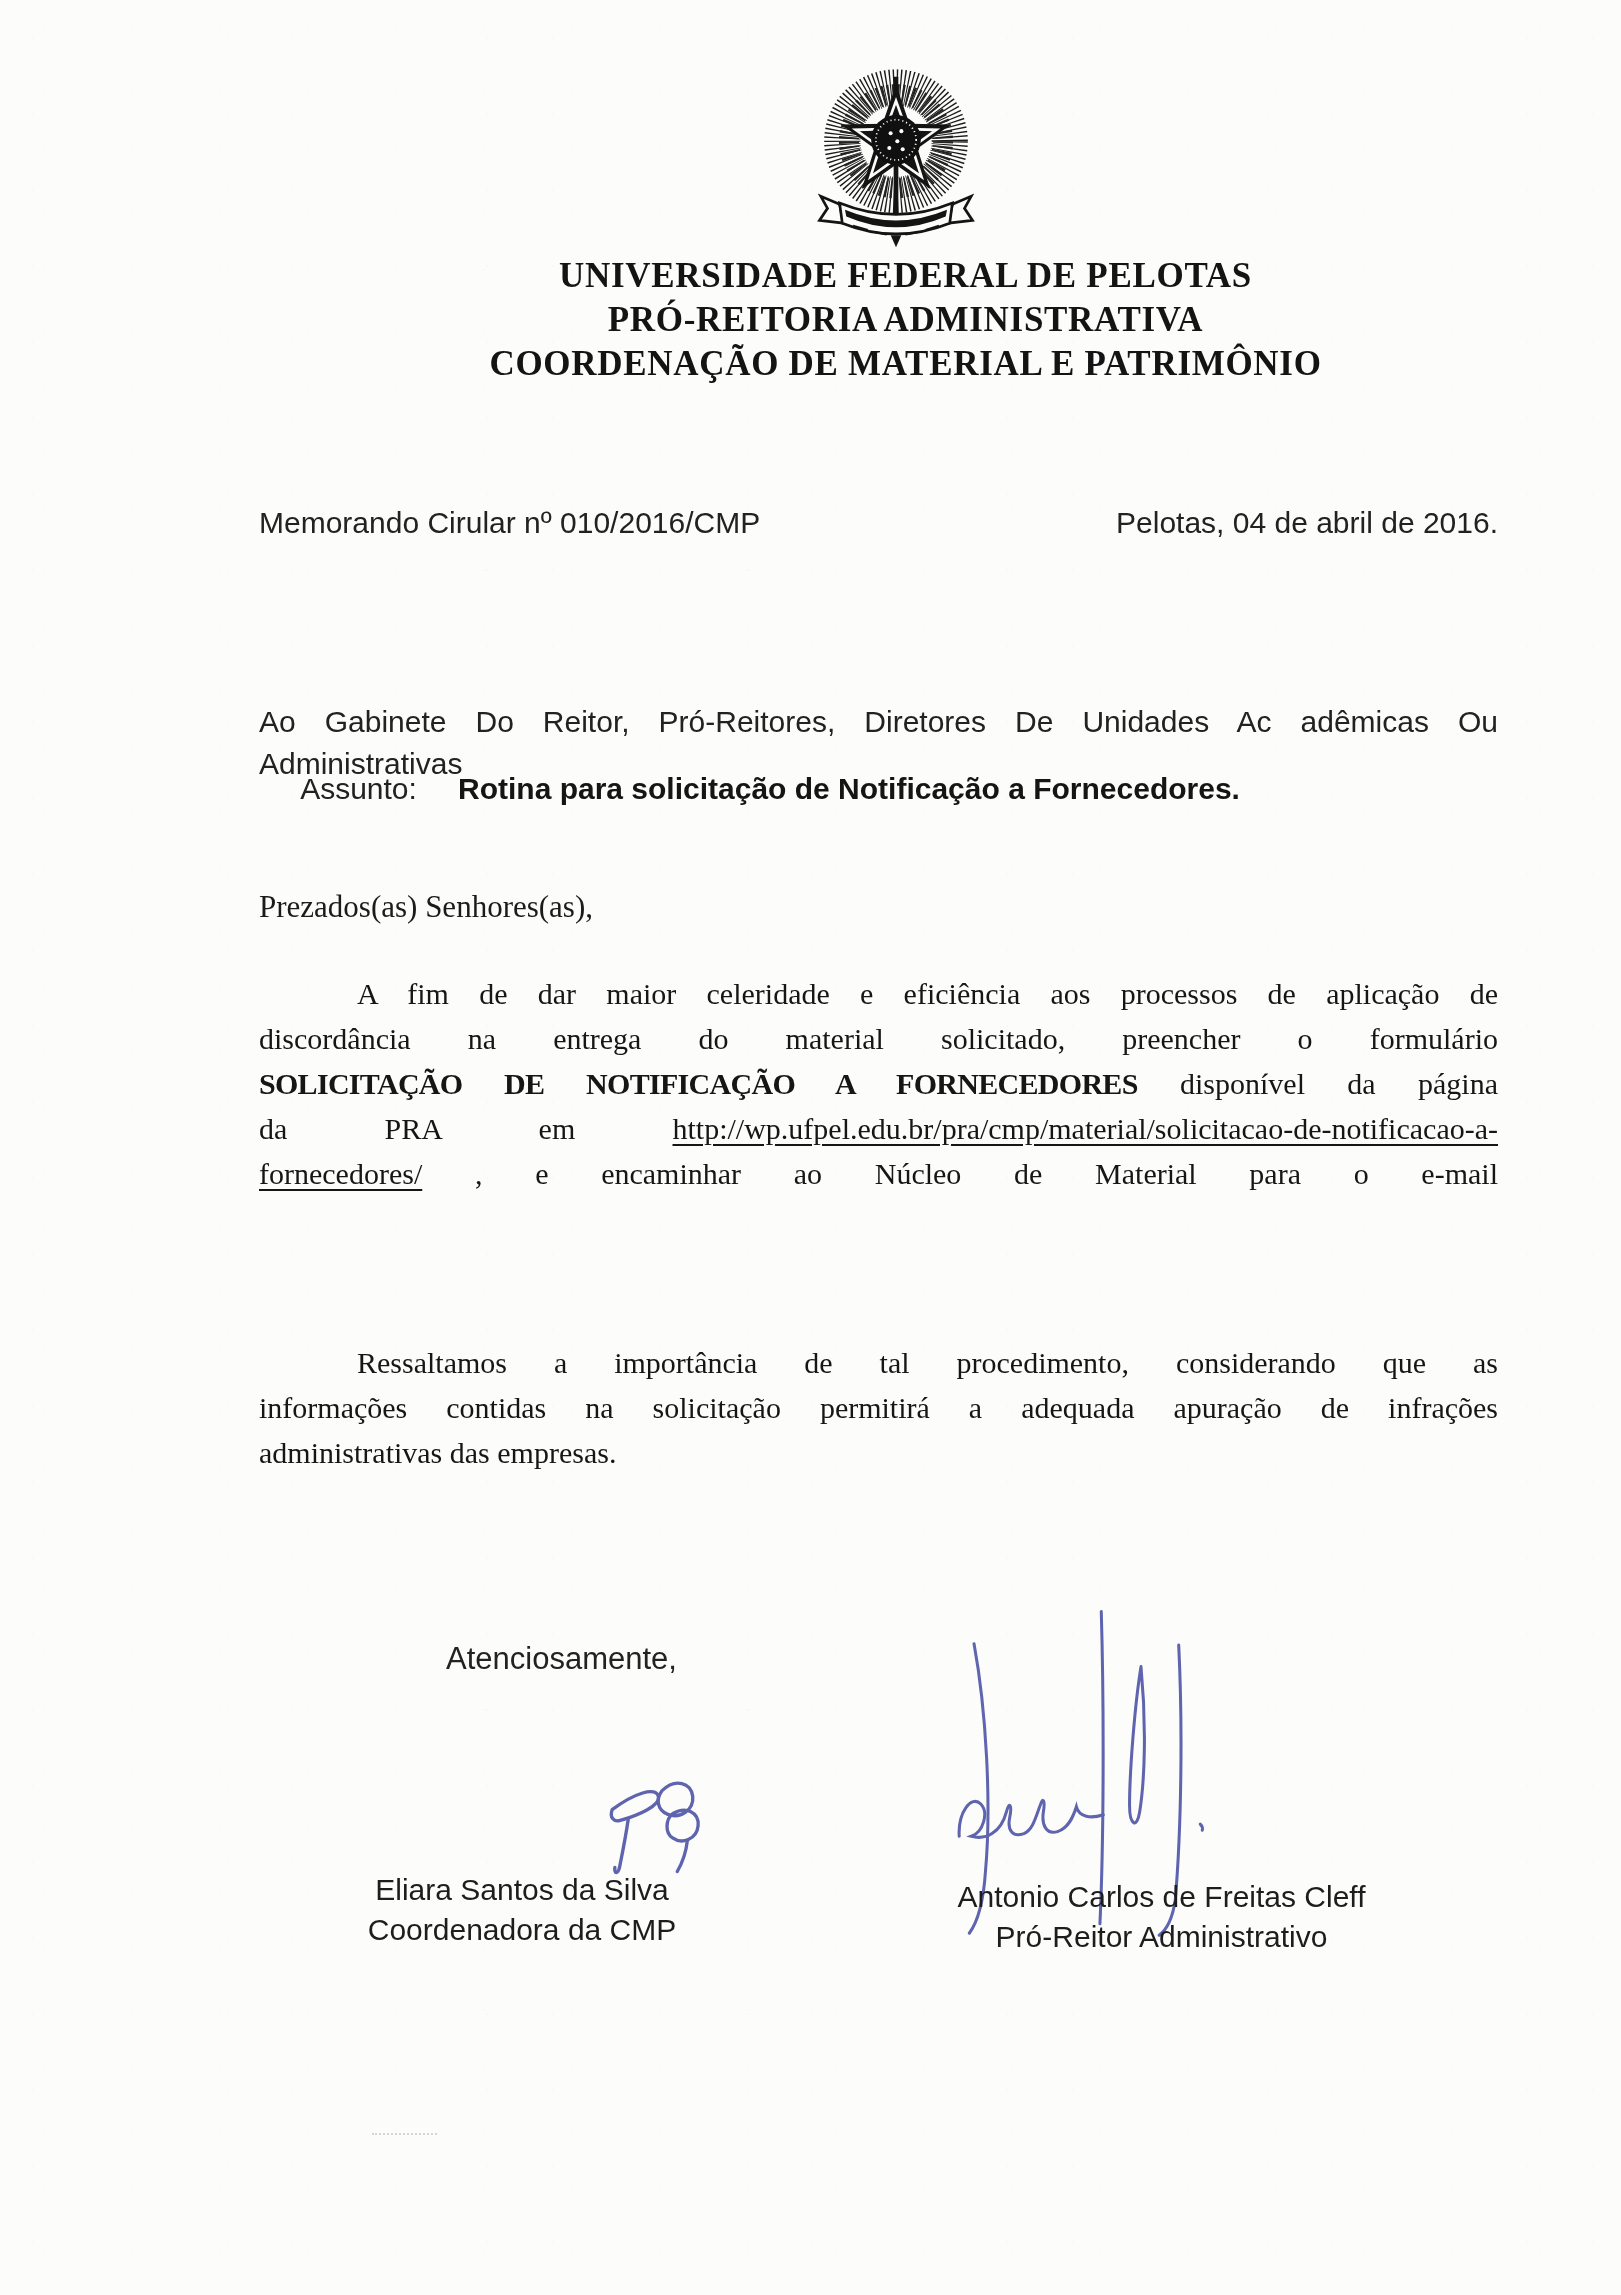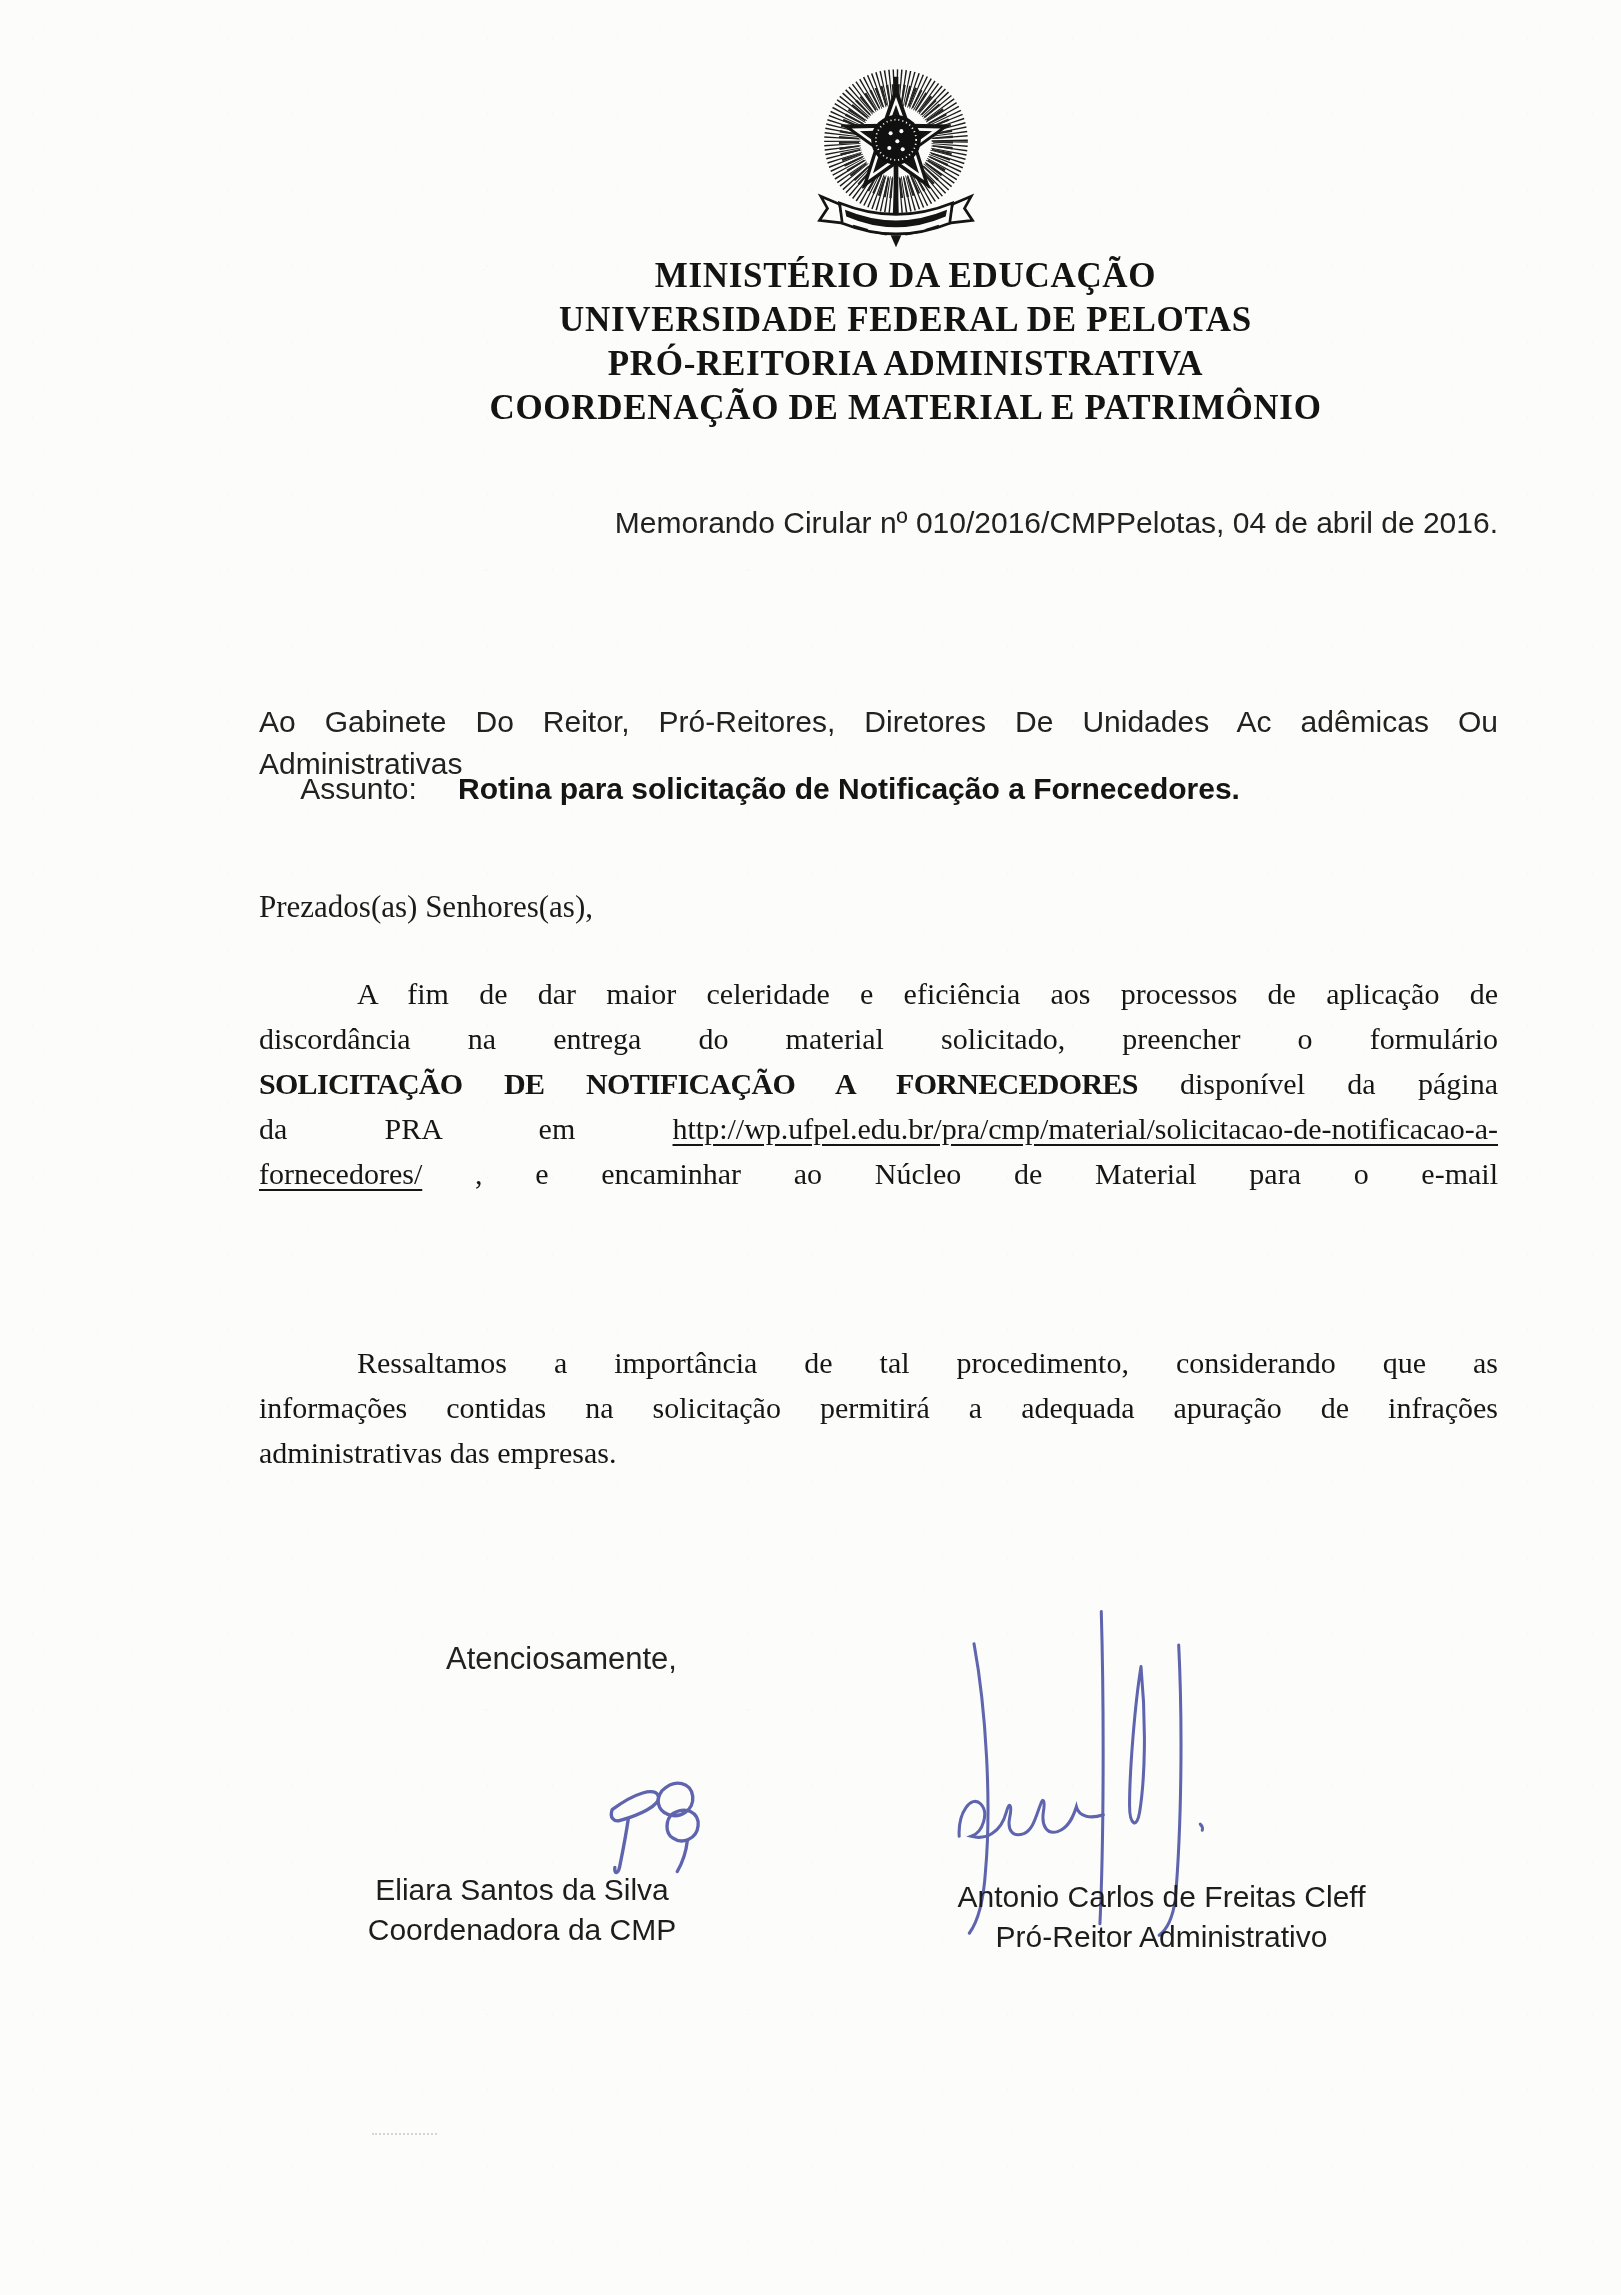--- a/index.html
+++ b/index.html
@@ -26,21 +26,21 @@
     font-family:"Liberation Serif", serif;
     font-weight:bold;
     font-size:35px;line-height:44px;
     letter-spacing:0.7px;
     color:#141414;
   }
 
   
   .memo-row{
     left:259px;top:504px;width:1239px;
-    display:flex;justify-content:flex-end;
+    display:flex;justify-content:space-between;
     font-size:30px;line-height:38px;color:#222;
   }
 
   .addressee{
     left:259px;top:657px;width:1239px;
     font-size:30px;line-height:42px;color:#222;margin-top:44px;
   }
   .jline{text-align:justify;text-align-last:justify;overflow:hidden;white-space:normal;}
 
   .subject-row{
@@ -127,21 +127,20 @@
     <g stroke="#141414" stroke-width="3">
       <line x1="62" y1="238" x2="84" y2="244"></line>
         <line x1="92" y1="247" x2="112" y2="251"></line>
       <line x1="140" y1="251" x2="162" y2="247"></line>
         <line x1="170" y1="244" x2="190" y2="238"></line>
     </g>
     <path d="M118 252 L134 252 L126 270 Z" fill="#141414"></path>
   </svg>
 
   <div class="abs org-block">
-    <div>MINISTÉRIO DA EDUCAÇÃO</div>
     <div>UNIVERSIDADE FEDERAL DE PELOTAS</div>
     <div>PRÓ-REITORIA ADMINISTRATIVA</div>
     <div>COORDENAÇÃO DE MATERIAL E PATRIMÔNIO</div>
   </div>
 
   <div class="abs memo-row">
     <span>Memorando Cirular nº 010/2016/CMP</span>
     <span>Pelotas, 04 de abril de 2016.</span>
   </div>
 

